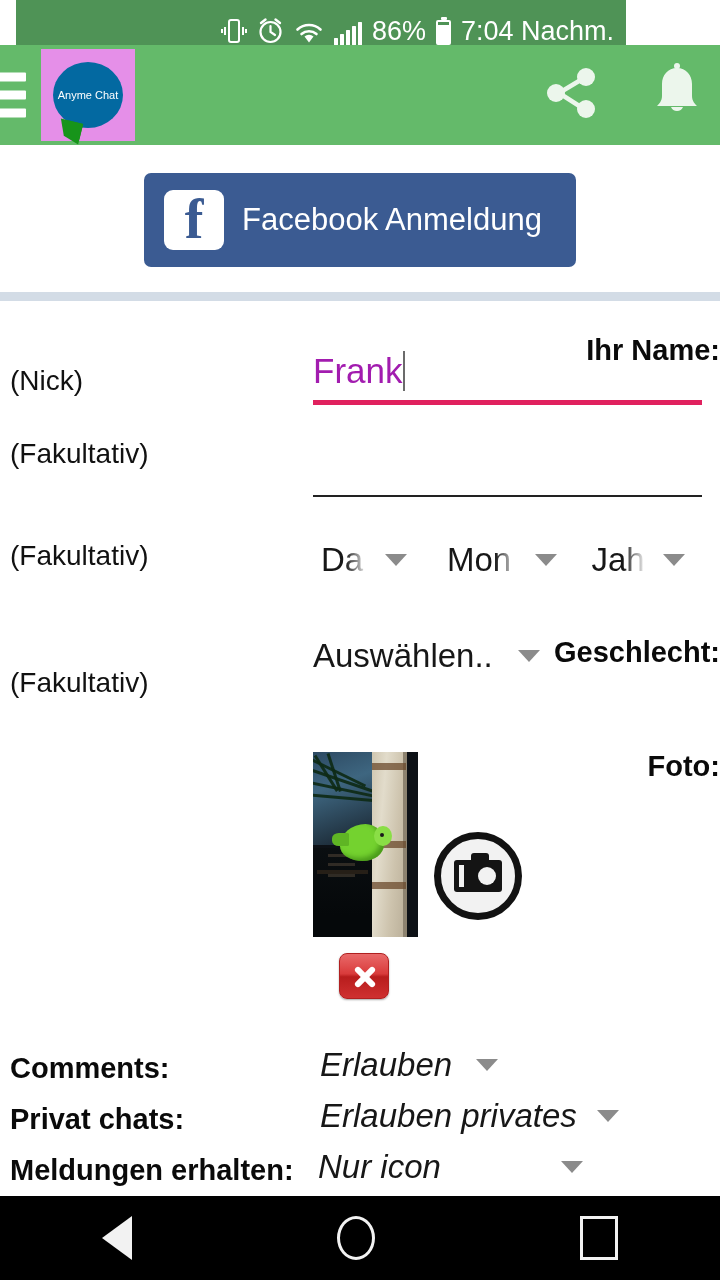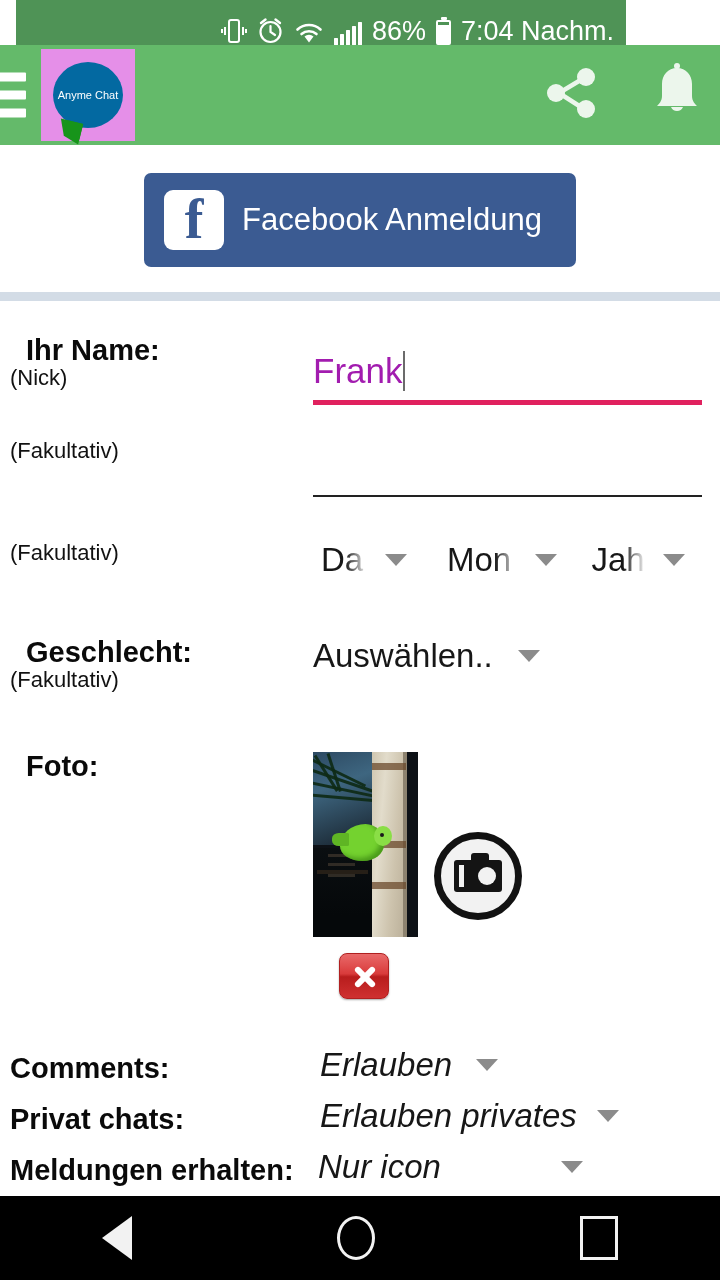--- a/index.html
+++ b/index.html
@@ -101,23 +101,24 @@
     background:#d3dce6;
   }
 
   
   .form { position:absolute; left:0; top:301px; width:720px; }
   .row { position:absolute; left:0; width:720px; }
   .lab {
     font-size:29px; font-weight:bold; color:#0a0a0a;
     font-family:"Liberation Sans", sans-serif; line-height:1.08;
     padding-left:26px;
+    text-align:right;
   }
   .sub {
-    font-size:22px; font-weight:normal; color:#111;
+    font-size:28px; font-weight:normal; color:#111;
     font-family:"Liberation Sans", sans-serif; line-height:1.08;
     padding-left:10px;
   }
   .field-col { position:absolute; left:313px; }
 
   .txt-val {
     font-size:35px; color:#a21caf; font-family:"Liberation Sans", sans-serif;
     line-height:1; position:relative; display:inline-block;
   }
   .caret{

